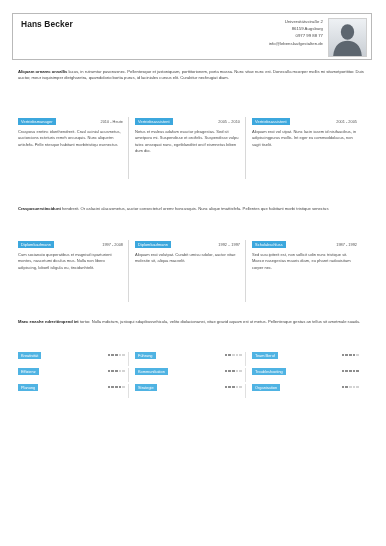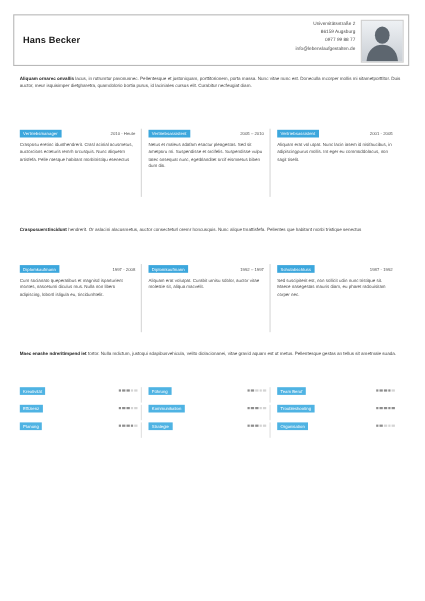--- a/index.html
+++ b/index.html
@@ -37,21 +37,20 @@
     box-sizing: border-box;
   }
   .name {
     position: absolute;
     left: 8px;
     top: 5px;
     font-size: 8.4px;
     font-weight: bold;
     color: #1a1a1a;
     letter-spacing: 0.1px;
-    margin-top: 12px;
   }
   .contact-block {
     position: absolute;
     right: 48px;
     top: 4px;
     text-align: right;
     line-height: 7.2px;
     font-size: 4.3px;
     color: #4a4a4a;
   }

